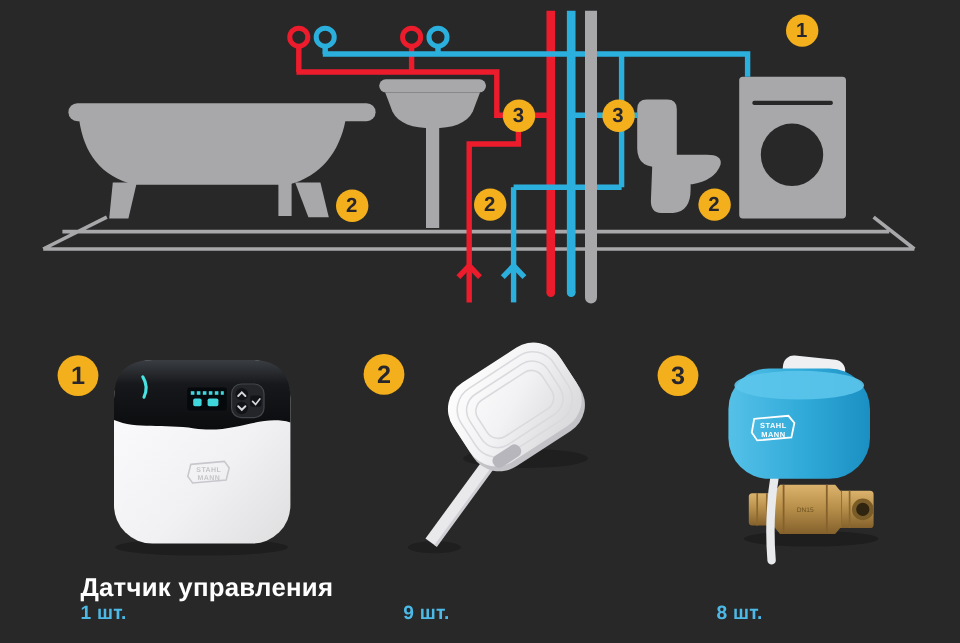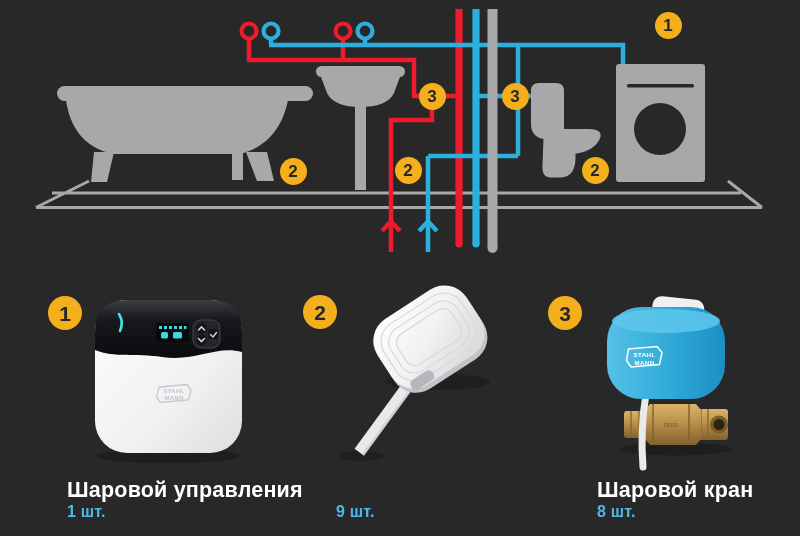--- a/index.html
+++ b/index.html
@@ -219,18 +219,17 @@
   <div class="badge b-sm" style="left:279.5px;top:157.5px">2</div>
   <div class="badge b-sm" style="left:394.5px;top:156.5px">2</div>
   <div class="badge b-sm" style="left:581.5px;top:156.5px">2</div>
   <div class="badge b-sm" style="left:418.5px;top:82.5px">3</div>
   <div class="badge b-sm" style="left:501.5px;top:82.5px">3</div>
 
   <div class="badge b-lg" style="left:48px;top:296px">1</div>
   <div class="badge b-lg" style="left:303px;top:295px">2</div>
   <div class="badge b-lg" style="left:548px;top:296px">3</div>
 
-  <div class="pname" style="left:67px">Шаровой управления</div>
+  <div class="pname" style="left:67px">Датчик управления</div>
   <div class="pqty" style="left:67px">1 шт.</div>
   <div class="pqty" style="left:336px">9 шт.</div>
-  <div class="pname" style="left:597px">Шаровой кран</div>
   <div class="pqty" style="left:597px">8 шт.</div>
 </div>
 
 </body></html>

